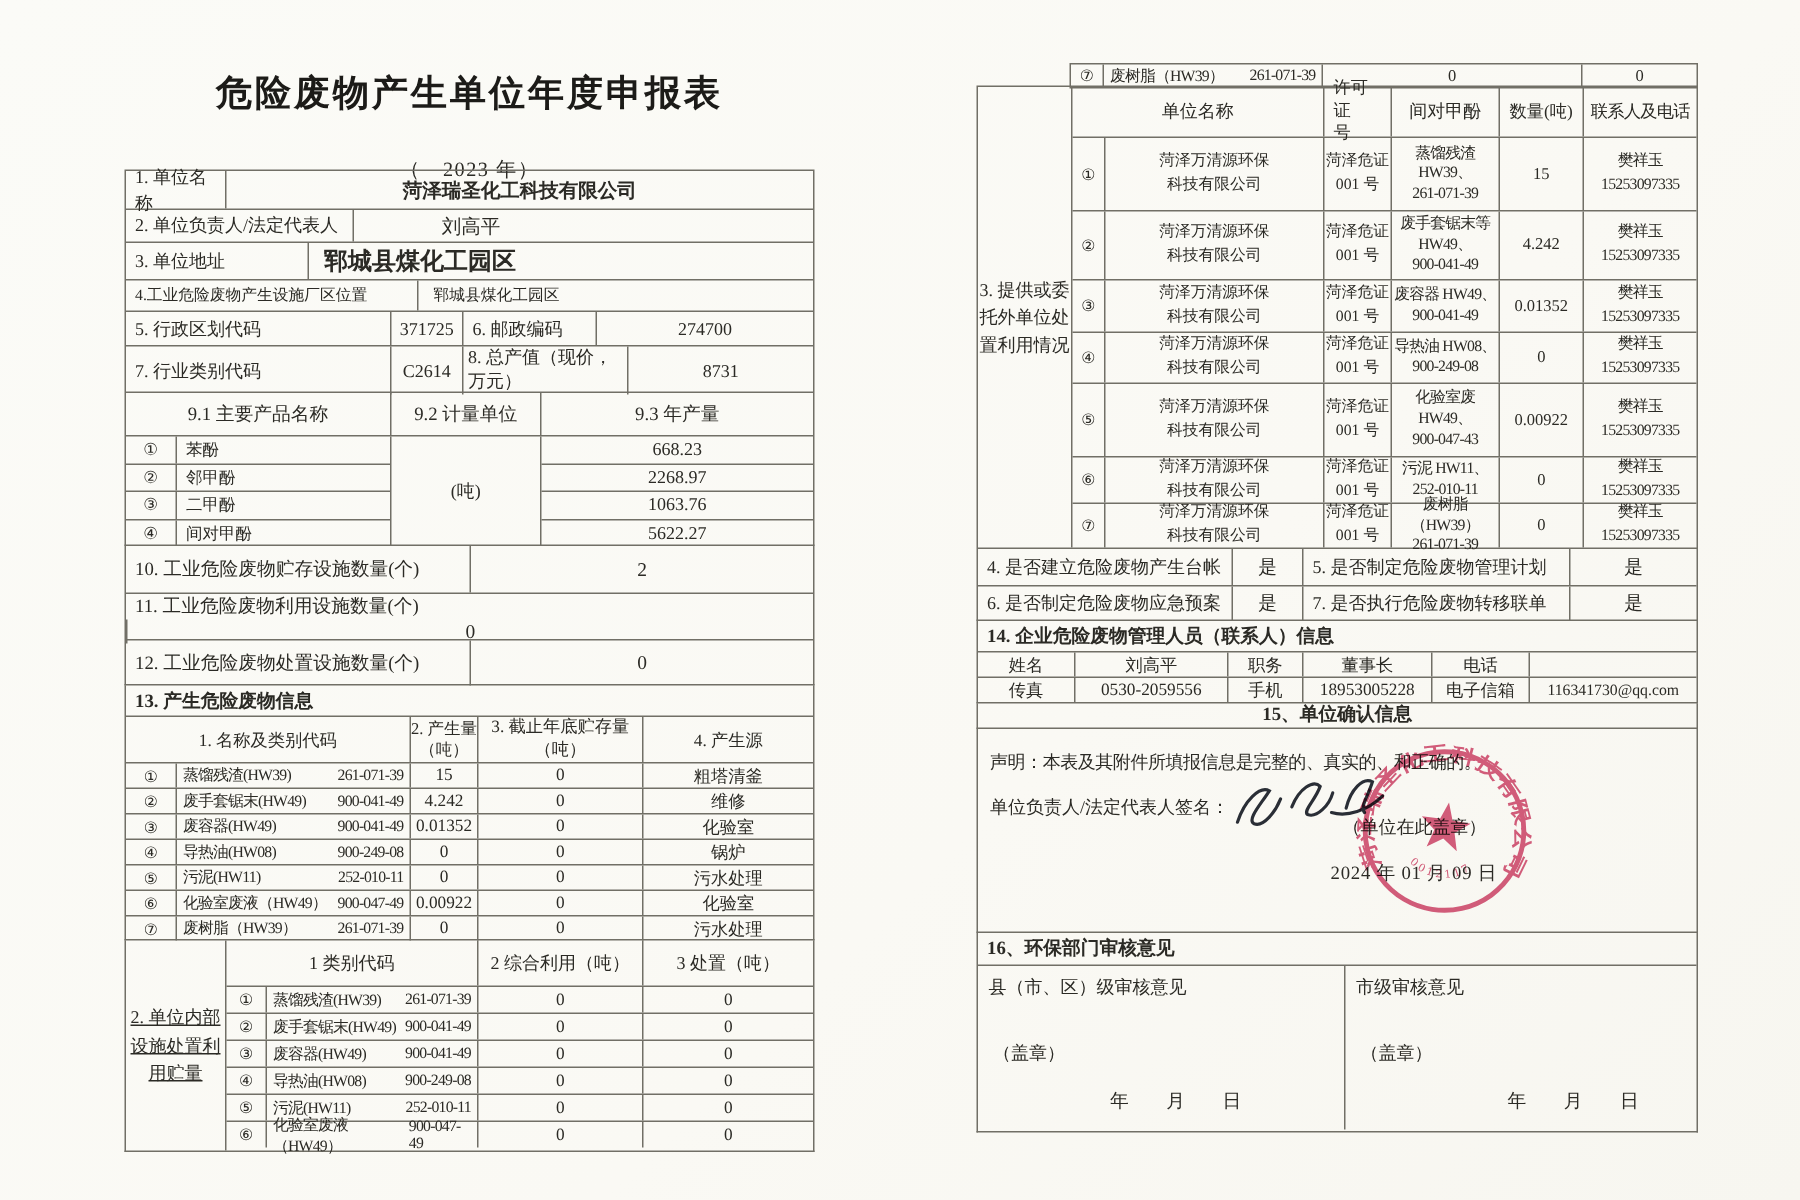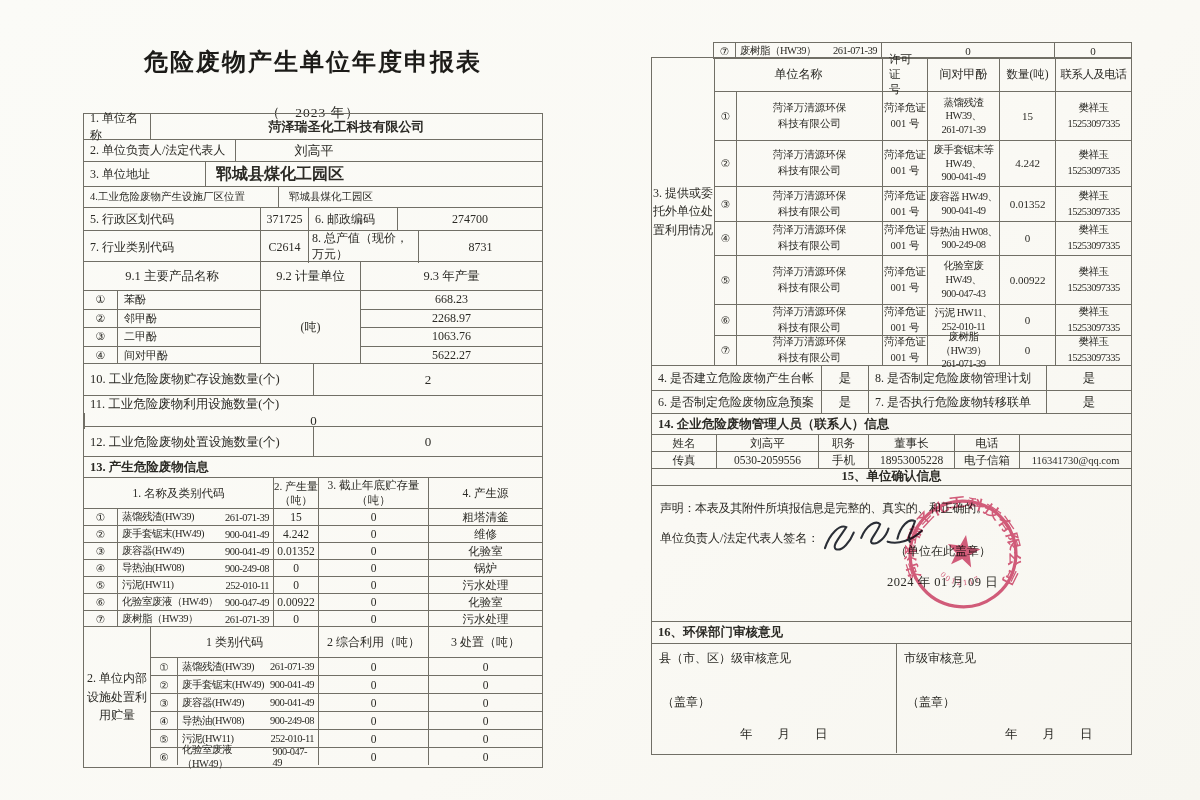--- a/index.html
+++ b/index.html
@@ -220,21 +220,21 @@
           <span>废树脂（HW39）</span>
           <span>261-071-39</span>
         </div>
       <div class="c fs115" style="width:45px;">0</div>
       <div class="c fs115" style="width:110px;">0</div>
       <div class="c f1 fs115">污水处理</div>
     </div>
   </div>
 
   <div class="box ntop hflex" style="left:83px;top:627px;width:460px;height:141px;">
-    <div class="c fc pre fs12 lh15" style="width:66px;">2. 单位内部
+    <div class="c fc pre fs12 lh15" style="width:66px;text-decoration:underline;">2. 单位内部
 设施处置利
 用贮量</div>
     <div class="stackv f1 bl">
       <div class="row first" style="height:30px;">
         <div class="c fc fs12" style="width:167px;">1 类别代码</div>
         <div class="c fs12" style="width:110px;">2 综合利用（吨）</div>
         <div class="c f1 fs12">3 处置（吨）</div>
       </div>
       <div class="row" style="height:18px;">
         <div class="c fc fs10" style="width:26px;">①</div>
@@ -404,21 +404,21 @@
         <div class="c f1 fs10 pre lh15 tight">樊祥玉
 15253097335</div>
       </div>
     </div>
   </div>
 
   <div class="box ntop" style="left:651px;top:366px;width:481px;height:48px;">
     <div class="row first" style="height:24px;">
       <div class="c fc left pad fs12" style="width:169px;">4. 是否建立危险废物产生台帐</div>
       <div class="c fs125" style="width:47px;">是</div>
-      <div class="c left pad fs12" style="width:178px;">8. 是否制定危险废物管理计划</div>
+      <div class="c left pad fs12" style="width:178px;">5. 是否制定危险废物管理计划</div>
       <div class="c f1 fs125">是</div>
     </div>
     <div class="row" style="height:24px;">
       <div class="c fc left pad fs12" style="width:169px;">6. 是否制定危险废物应急预案</div>
       <div class="c fs125" style="width:47px;">是</div>
       <div class="c left pad fs12" style="width:178px;">7. 是否执行危险废物转移联单</div>
       <div class="c f1 fs125">是</div>
     </div>
   </div>
 

